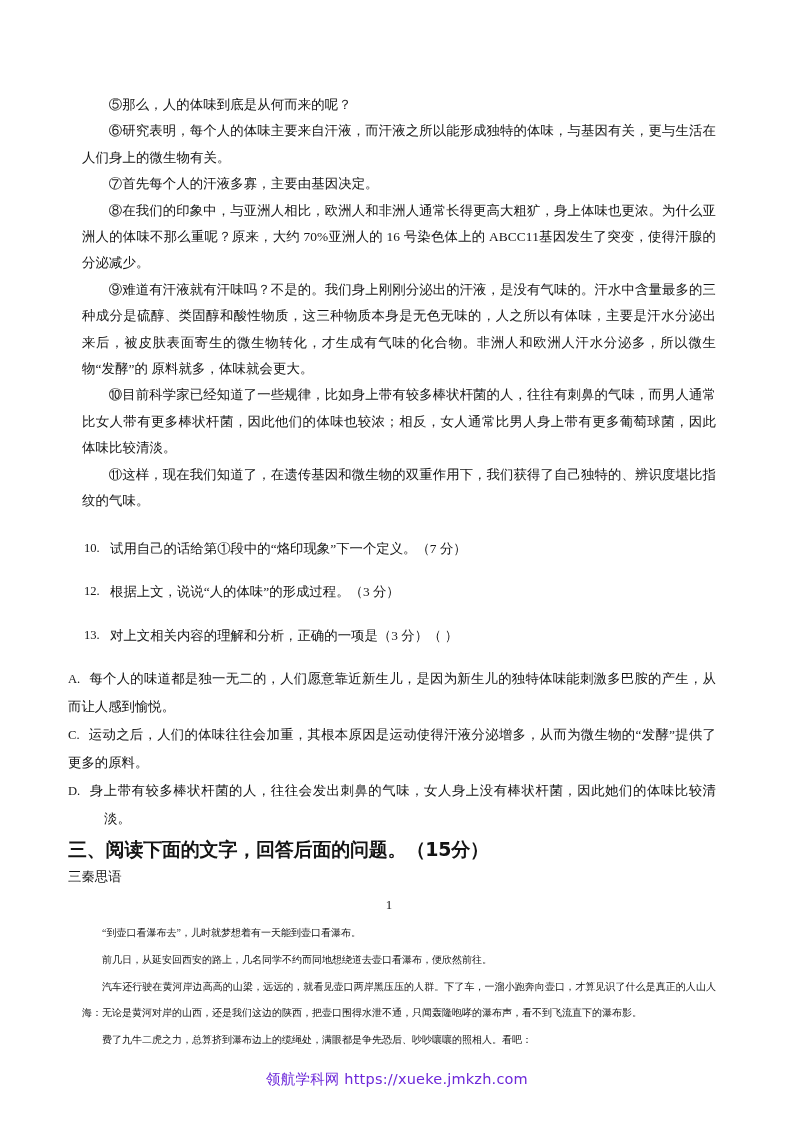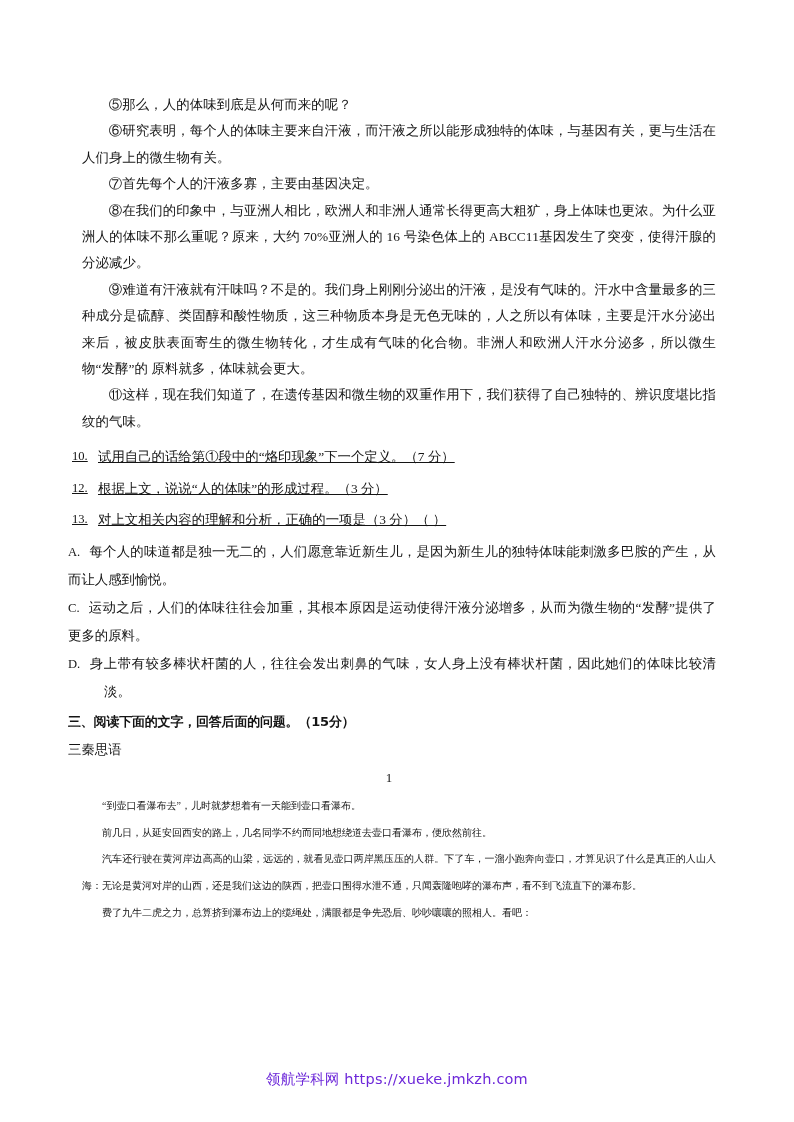--- a/index.html
+++ b/index.html
@@ -38,22 +38,21 @@
     padding: 0 0 0 14px;
     letter-spacing: 0.1px;
   }
 
   
   .qrow {
     display: flex;
     align-items: flex-end;
     font-size: 13.4px;
     line-height: 27.5px;
-    margin: 4px;
-    text-decoration: underline;
+    margin: 16px;
   }
   .qnum {
     flex: 0 0 auto;
     width: 26px;
     text-align: left;
     font-size: 12.6px;
   }
   .qtext {
     flex: 1 1 auto;
     text-align: justify;
@@ -75,21 +74,21 @@
   }
   .optrow.hang {
     padding-left: 36px;
     text-indent: -36px;
   }
 
   
   .section-heading {
     font-family: "DejaVu Sans", "Liberation Sans", sans-serif;
     font-weight: bold;
-    font-size: 13px;
+    font-size: 19px;
     line-height: 28px;
     margin: 2px 0 0 0;
     letter-spacing: -0.2px;
   }
 
   
   .essay-title {
     text-align: left;
     font-size: 13.4px;
     line-height: 27px;
@@ -131,20 +130,21 @@
 <body>
 
 <div class="page">
   <div class="content">
 
     <p class="para">⑤那么，人的体味到底是从何而来的呢？</p>
     <p class="para">⑥研究表明，每个人的体味主要来自汗液，而汗液之所以能形成独特的体味，与基因有关，更与生活在人们身上的微生物有关。</p>
     <p class="para">⑦首先每个人的汗液多寡，主要由基因决定。</p>
     <p class="para">⑧在我们的印象中，与亚洲人相比，欧洲人和非洲人通常长得更高大粗犷，身上体味也更浓。为什么亚洲人的体味不那么重呢？原来，大约 70%亚洲人的 16 号染色体上的 ABCC11基因发生了突变，使得汗腺的分泌减少。</p>
     <p class="para">⑨难道有汗液就有汗味吗？不是的。我们身上刚刚分泌出的汗液，是没有气味的。汗水中含量最多的三种成分是硫醇、类固醇和酸性物质，这三种物质本身是无色无味的，人之所以有体味，主要是汗水分泌出来后，被皮肤表面寄生的微生物转化，才生成有气味的化合物。非洲人和欧洲人汗水分泌多，所以微生物“发酵”的 原料就多，体味就会更大。</p>
+    <p class="para">⑩目前科学家已经知道了一些规律，比如身上带有较多棒状杆菌的人，往往有刺鼻的气味，而男人通常比女人带有更多棒状杆菌，因此他们的体味也较浓；相反，女人通常比男人身上带有更多葡萄球菌，因此体味比较清淡。</p>
     <p class="para">⑪这样，现在我们知道了，在遗传基因和微生物的双重作用下，我们获得了自己独特的、辨识度堪比指纹的气味。</p>
 
     <div class="spacer-sm"></div>
 
     <div class="qrow">
       <span class="qnum">10.</span>
       <span class="qtext">试用自己的话给第①段中的“烙印现象”下一个定义。（7 分）</span>
     </div>
     <div class="qrow">
       <span class="qnum">12.</span>

